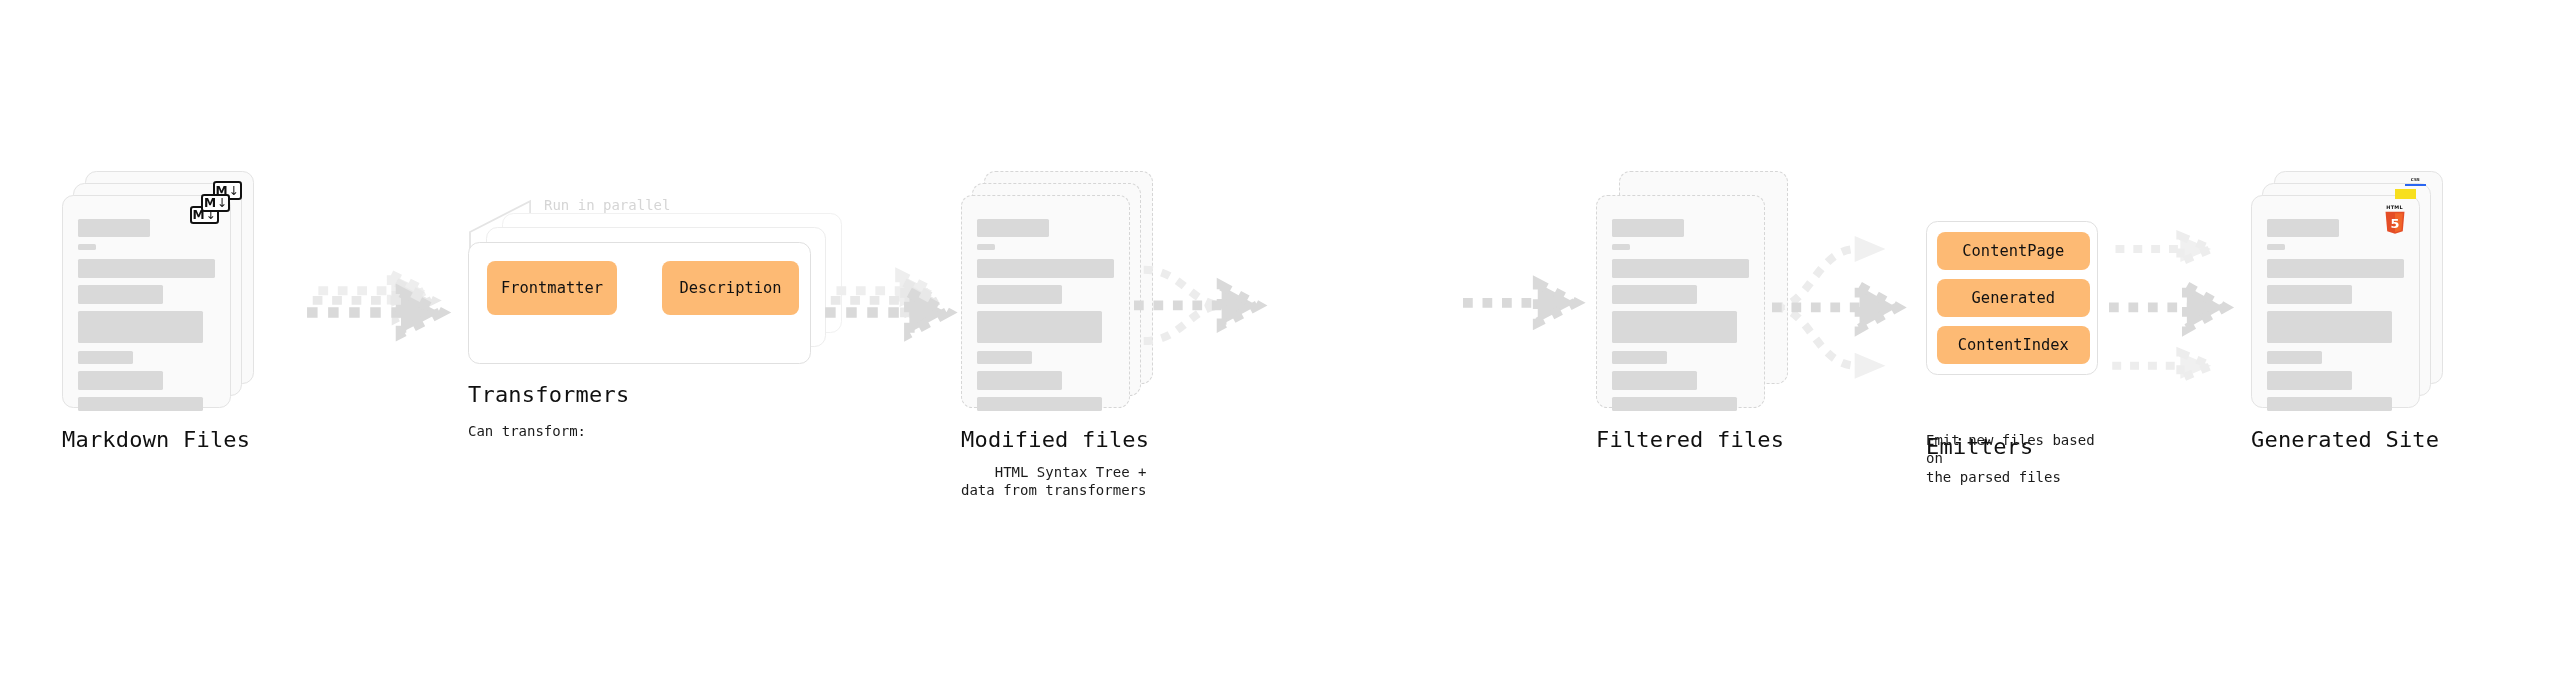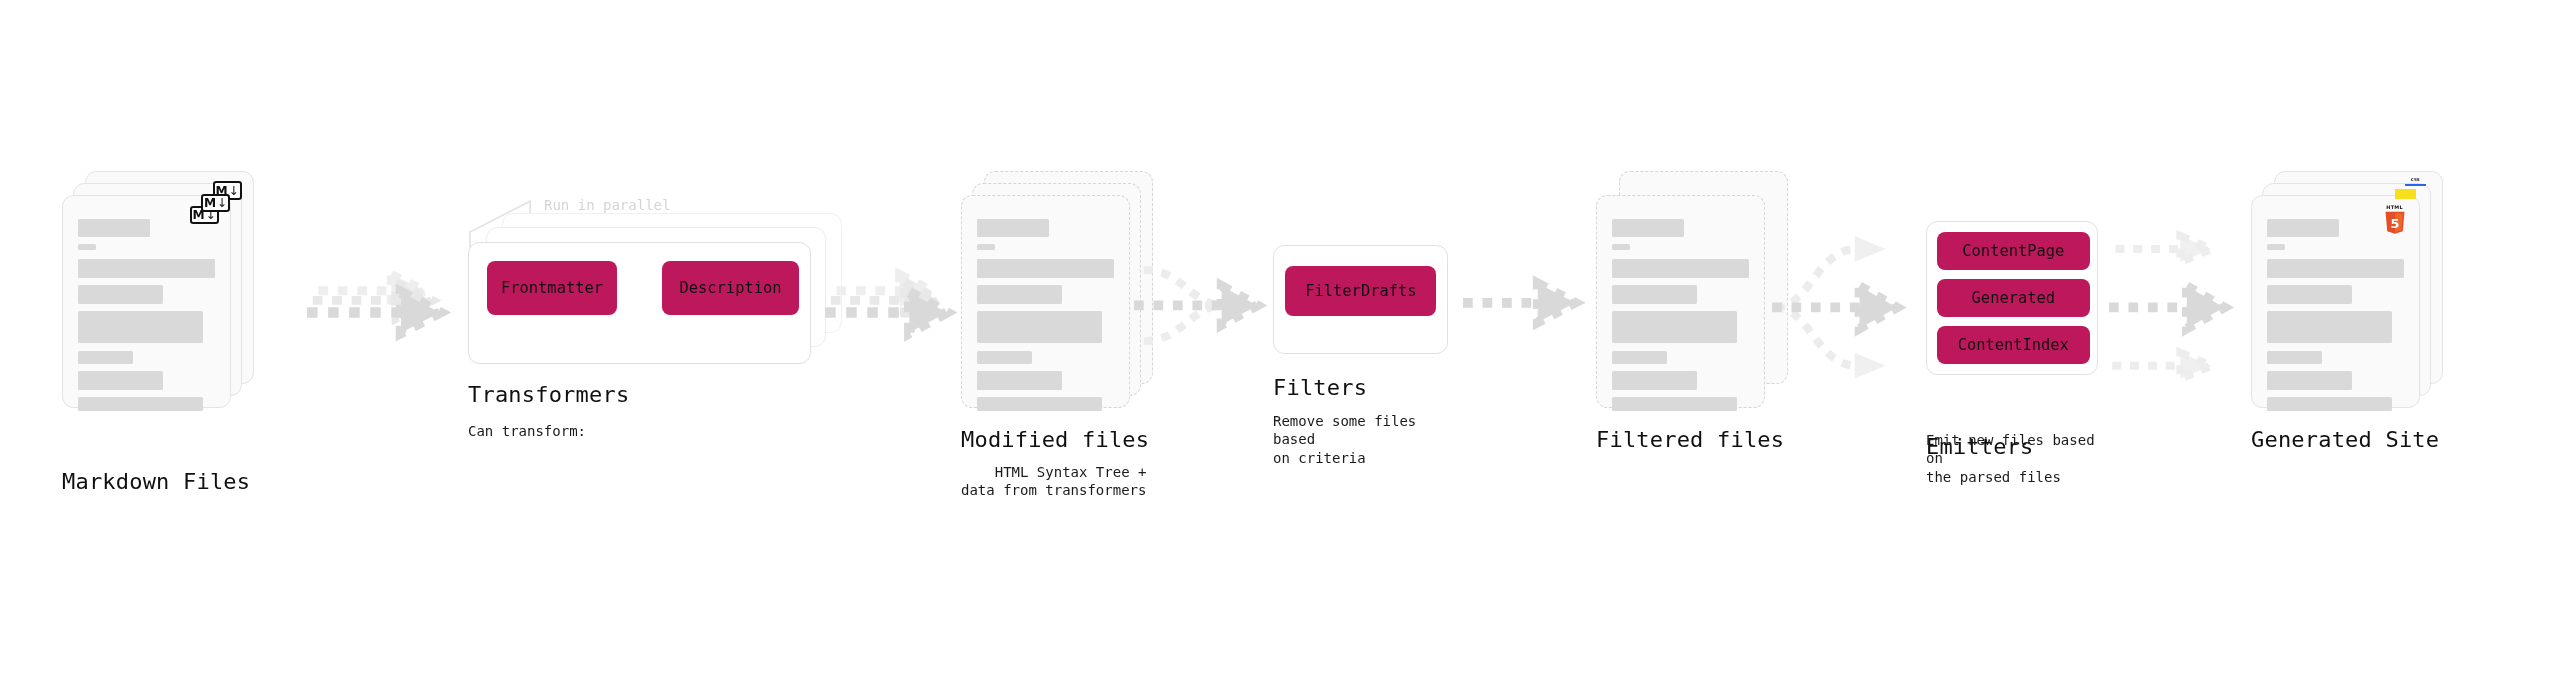--- a/index.html
+++ b/index.html
@@ -68,21 +68,21 @@
   .sublist li::before { content: "\2022"; margin-right: 6.5px; }
 
   
   .pbox {
     position: absolute;
     border: 1.5px solid #e0e0e0;
     border-radius: 11.4px;
     background: #ffffff;
   }
   .chip {
-    background: #be185d; border-radius: 8.1px;
+    background: #fdba74; border-radius: 8.1px;
     font-size: 15.4px; color: #111; display:flex; align-items:center;
     justify-content:center; white-space: nowrap;
   }
   .chip.ghost  { background: #eaeaea; }
   .chip.ghost2 { background: #f1f1f1; }
 
   .runlabel { position:absolute; font-size: 14px; color: #d5d5d5; white-space: nowrap; }
 
   svg { display:block; overflow: visible; }
 </style>
@@ -121,21 +121,21 @@
           <div class="bar" style="width:18px;height:5.7px;margin-bottom:9px;"></div>
           <div class="bar" style="width:100%;height:18.7px;"></div>
           <div class="bar" style="width:62%;height:18.7px;"></div>
           <div class="bar" style="width:91%;height:32.5px;"></div>
           <div class="bar" style="width:40%;height:13px;"></div>
           <div class="bar" style="width:62%;height:18.7px;"></div>
           <div class="bar" style="width:91%;height:14px;"></div>
         </div>
       </div>
     </div>
-    <div class="title" style="position:absolute; left:0; top:232px;margin-top:42px;">Markdown Files</div>
+    <div class="title" style="position:absolute; left:0; top:232px;">Markdown Files</div>
   </div>
 
   <div class="node" style="left:307px; top:268px;">
     <svg width="154" height="81" viewBox="0 0 190 100">
       <g stroke="#eeeeee" stroke-width="11" stroke-dasharray="12 12" fill="#eeeeee">
         <line x1="14" y1="28" x2="108" y2="28"></line>
         <polygon points="104,8 146,28 104,48"></polygon>
       </g>
       <g stroke="#e8e8e8" stroke-width="11" stroke-dasharray="12 12" fill="#e8e8e8">
         <line x1="7" y1="40" x2="114" y2="40"></line>
@@ -238,28 +238,20 @@
         <path d="M12 14 C60 14 70 58 110 58"></path>
         <path d="M12 102 C60 102 70 58 110 58"></path>
       </g>
       <g stroke="#d9d9d9" stroke-width="12" stroke-dasharray="12 12" fill="#d9d9d9">
         <line x1="0" y1="58" x2="112" y2="58"></line>
         <polygon points="108,34 152,58 108,82"></polygon>
       </g>
     </svg>
   </div>
 
-  <div class="node" style="left:1273px; top:245px;">
-    <div class="pbox" style="left:0; top:0; width:175px; height:109px; position:relative;">
-      <div class="chip" style="position:absolute; left:11.4px; top:19.5px; width:151px; height:50px;">FilterDrafts</div>
-    </div>
-    <div class="title" style="position:absolute; left:0; top:130px;">Filters</div>
-    <div class="subtitle" style="position:absolute; left:0; top:167px;">Remove some files based
-on criteria</div>
-  </div>
 
   <div class="node" style="left:1463px; top:280px;">
     <svg width="130" height="65" viewBox="0 0 160 80">
       <g stroke="#d9d9d9" stroke-width="12" stroke-dasharray="12 12" fill="#d9d9d9">
         <line x1="0" y1="28" x2="96" y2="28"></line>
         <polygon points="92,4 138,28 92,52"></polygon>
       </g>
     </svg>
   </div>
 

